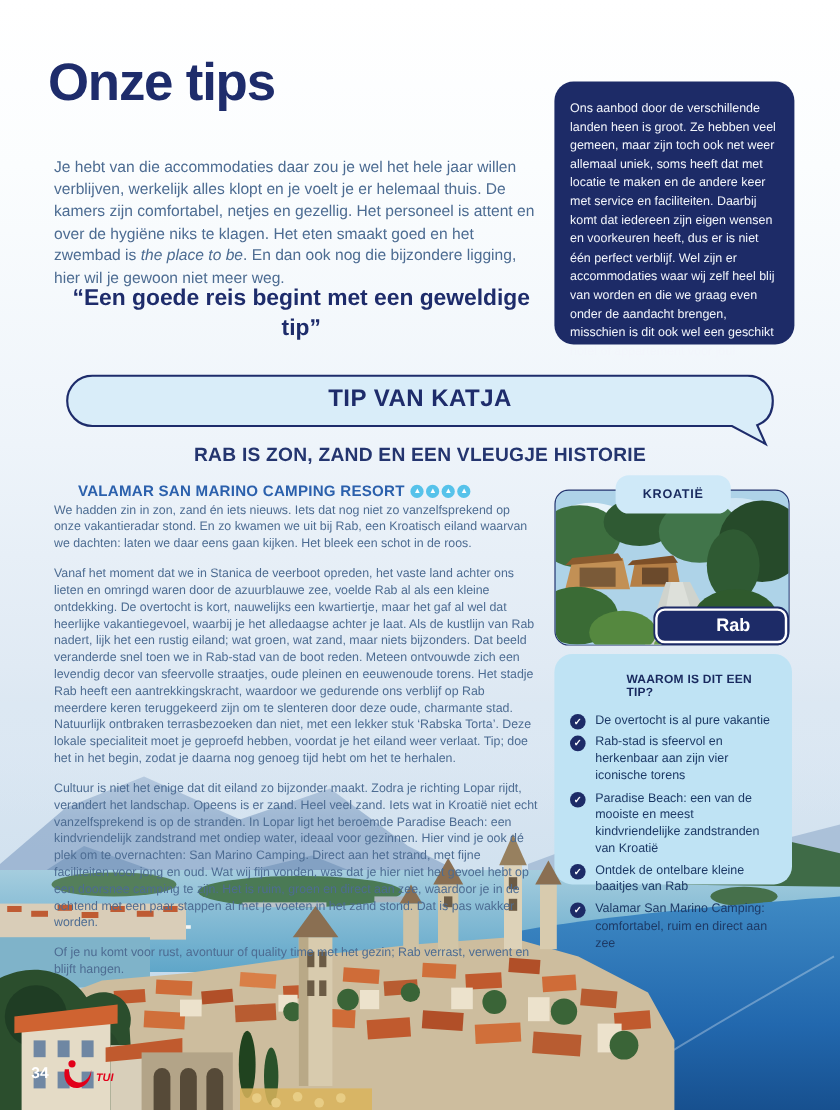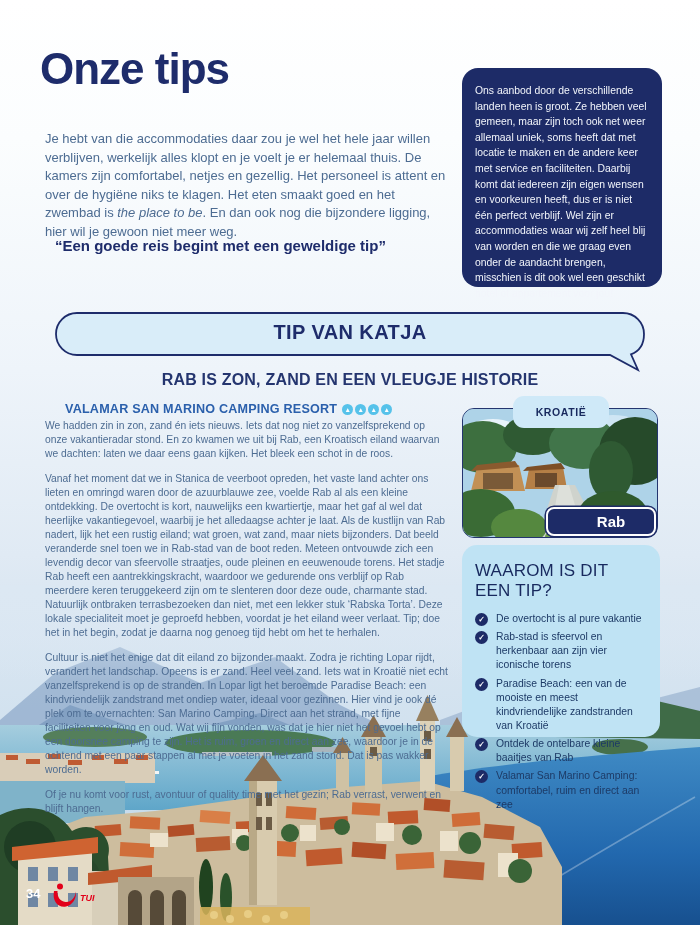--- a/index.html
+++ b/index.html
@@ -14,21 +14,21 @@
     position:absolute; left:40px; top:44px;
     font-size:44px; font-weight:800; letter-spacing:-1px; color:#1e2c6b;
   }
   .intro {
     position:absolute; left:45px; top:130px; width:402px;
     font-size:13px; line-height:1.43; color:#4d6c92;
   }
   .intro .it { font-style:italic; }
   .pull-quote {
     position:absolute; left:55px; top:236px; width:392px;
-    font-size:15px; font-weight:800; color:#1e2c6b; line-height:1.32;
+    font-size:19px; font-weight:800; color:#1e2c6b; text-align:center; line-height:1.32;
   }
   
   .info-box {
     position:absolute; left:462px; top:68px; width:200px; height:219px;
     background:#1d2b67; border-radius:16px; padding:15px 13px;
     color:#f2f5fb; font-size:10.4px; line-height:1.5;
   }
   
   .banner { position:absolute; left:54px; top:312px; width:600px; height:62px; }
   .banner svg { position:absolute; left:0; top:0; }
@@ -65,21 +65,21 @@
   .rab-label {
     position:absolute; left:546px; top:507px; width:110px; height:29px; z-index:4;
     background:#1d2b67; border:2px solid #ffffff; box-shadow:0 0 0 1.5px #1d2b67;
     border-radius:8px; display:flex; align-items:center; justify-content:center;
     color:#fff; font-size:15px; font-weight:700;padding-left:20px;
   }
   .why-box {
     position:absolute; left:462px; top:545px; width:198px; height:192px; z-index:2;
     background:#bfe3f4; border-radius:15px; padding:16px 13px 10px 13px;
   }
-  .why-heading { font-size:17px; font-weight:400; color:#18295e; letter-spacing:.2px; margin-bottom:11px; }
+  .why-heading { font-size:10px; font-weight:700; color:#18295e; letter-spacing:.2px; margin-bottom:11px;margin-left:47px; }
   .why-item { display:flex; gap:8px; margin-bottom:4px; }
   .check-ico {
     flex:0 0 13px; width:13px; height:13px; margin-top:1px; border-radius:50%;
     background:#1d2b67; color:#fff; font-size:8px; font-weight:700;
     display:flex; align-items:center; justify-content:center;
   }
   .why-item .txt { font-size:10.4px; line-height:1.36; color:#1d3a66; }
   
   .town-photo { position:absolute; left:0; top:585px; width:700px; height:340px; z-index:1; }
   

